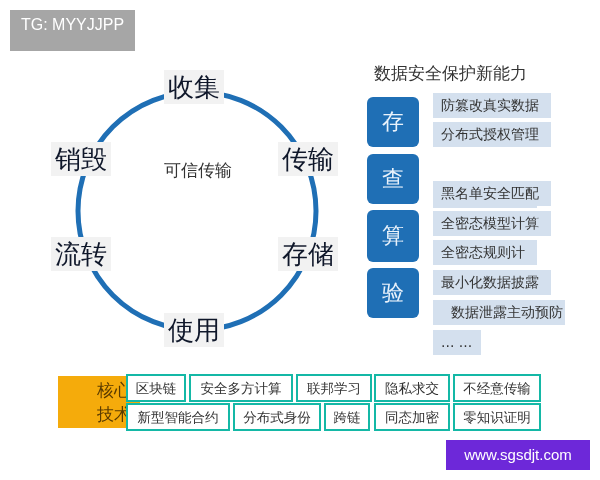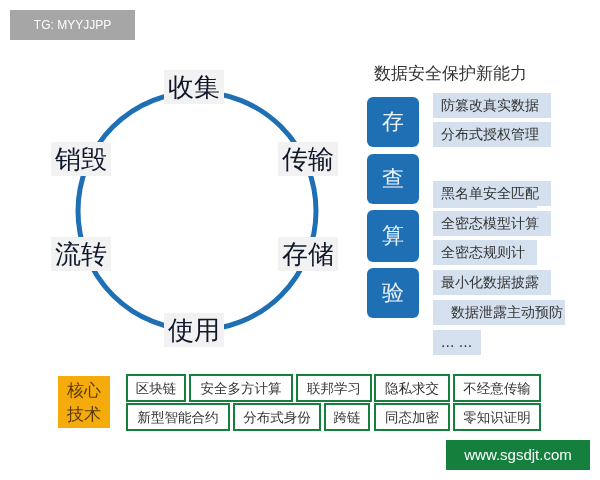--- a/index.html
+++ b/index.html
@@ -1,51 +1,52 @@
 <!DOCTYPE html>
 <html><head>
 <meta charset="utf-8">
 <style>
   html, body { margin:0; padding:0; }
   body { width:600px; height:480px; background:#ffffff; position:relative; overflow:hidden;
          font-family:"DejaVu Sans", sans-serif; color:#333; }
-  .wm-tl { position:absolute; left:10px; top:10px; width:125px; height:30px; background:#a6a6a6;
-           color:#fff; font-family:"Liberation Sans", sans-serif; font-size:12px; line-height:30px; text-align:center; }
-  .wm-br { position:absolute; left:446px; top:440px; width:144px; height:30px; background:#15803d;
+  .wm-tl { position:absolute; left:10px; top:10px; width:125px; height:41px; background:#a6a6a6;
+           color:#fff; font-family:"Liberation Sans", sans-serif; font-size:16px; line-height:30px; text-align:center; }
+  .wm-br { position:absolute; left:446px; top:440px; width:144px; height:30px; background:#6d28d9;
            color:#fff; font-family:"Liberation Sans", sans-serif; font-size:15px; line-height:30px; text-align:center; }
   .ring { position:absolute; left:0; top:0; }
   .node { position:absolute; background:#f2f2f2; font-size:26px; color:#0f172a; padding:2px 4px; line-height:30px; }
   .center-text { position:absolute; left:150px; top:155px; width:96px; font-size:17px; color:#333; line-height:30px; text-align:center; }
   .cap-title { position:absolute; left:374px; top:62px; font-size:17px; color:#333; }
   .cap-block { position:absolute; left:367px; width:52px; background:#1f6fb5; color:#e9f2fb;
                border-radius:6px; font-size:22px; display:flex; align-items:center; justify-content:center; }
   .cap-item { position:absolute; left:433px; height:25px; background:#d4e0ee; font-size:14px; color:#333;
               line-height:25px; padding-left:8px; box-sizing:border-box; }
   .core-label { position:absolute; left:58px; top:376px; width:52px; height:52px; background:#f5ab0b; color:#5a3b00;
-                font-size:17px; line-height:24px; text-align:center; display:flex; align-items:center; justify-content:center; }
-  .tech { position:absolute; height:24px; border:2px solid #15803d; background:#fff; font-size:13.5px;
+                font-size:17px; line-height:24px; text-align:center; display:flex; align-items:center; justify-content:center;padding-left:30px; }
+  .tech { position:absolute; height:24px; border:2px solid #14b8a6; background:#fff; font-size:13.5px;
           color:#333; line-height:24px; text-align:center; box-sizing:content-box; }
 </style>
 </head>
 <body>
 
 <div class="wm-tl">TG: MYYJJPP</div>
 
 <svg class="ring" width="360" height="360">
   <circle cx="197" cy="211" r="119" fill="none" stroke="#1f6fb5" stroke-width="5"></circle>
 </svg>
 
 <div class="node" style="left:164px;top:70px;">收集</div>
 <div class="node" style="left:278px;top:142px;">传输</div>
 <div class="node" style="left:278px;top:237px;">存储</div>
 <div class="node" style="left:164px;top:313px;">使用</div>
 <div class="node" style="left:51px;top:237px;">流转</div>
 <div class="node" style="left:51px;top:142px;">销毁</div>
 
 <div class="center-text">
+  <div>可信传输</div>
 </div>
 
 <div class="cap-title">数据安全保护新能力</div>
 
 <div class="cap-block" style="top:97px;height:50px;">存</div>
 <div class="cap-block" style="top:154px;height:50px;">查</div>
 <div class="cap-block" style="top:210px;height:52px;">算</div>
 <div class="cap-block" style="top:268px;height:50px;">验</div>
 
 <div class="cap-item" style="top:93px;width:118px;">防篡改真实数据</div>

